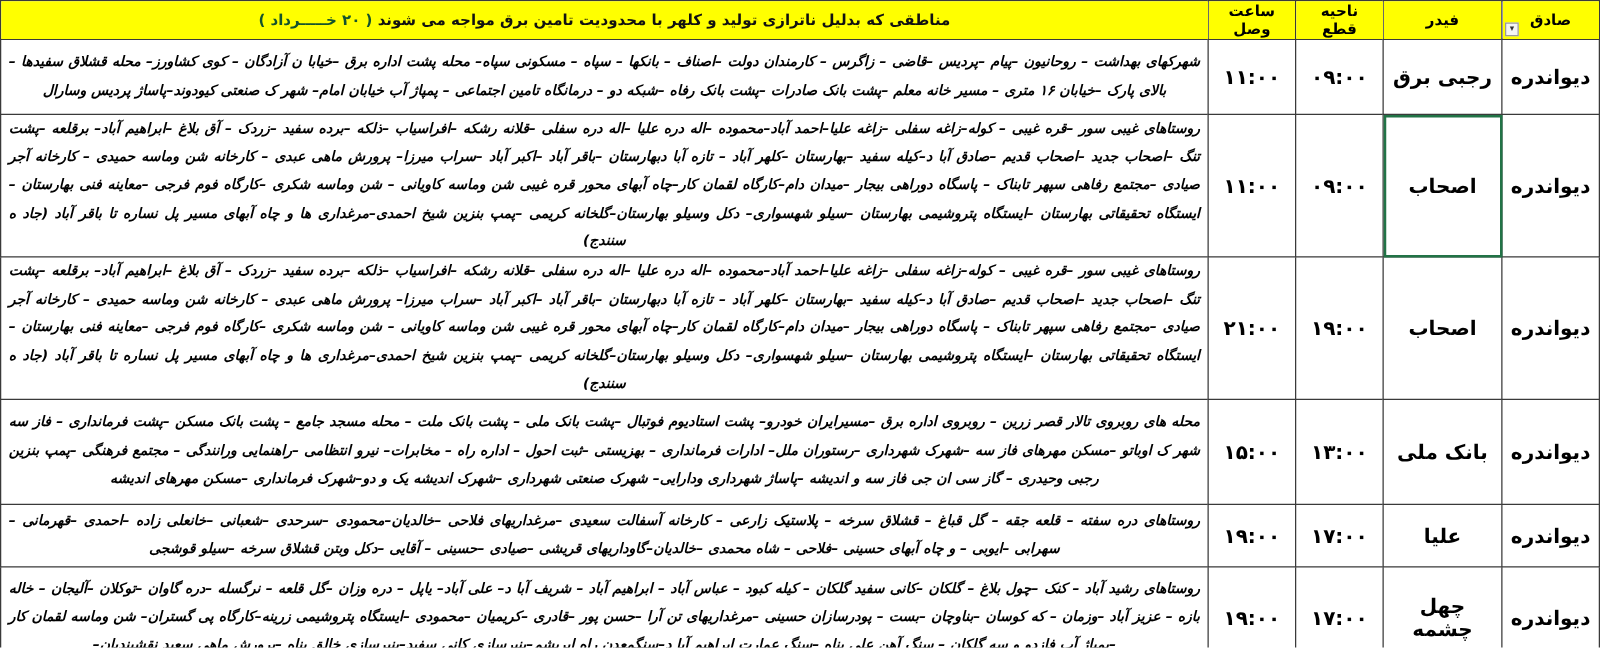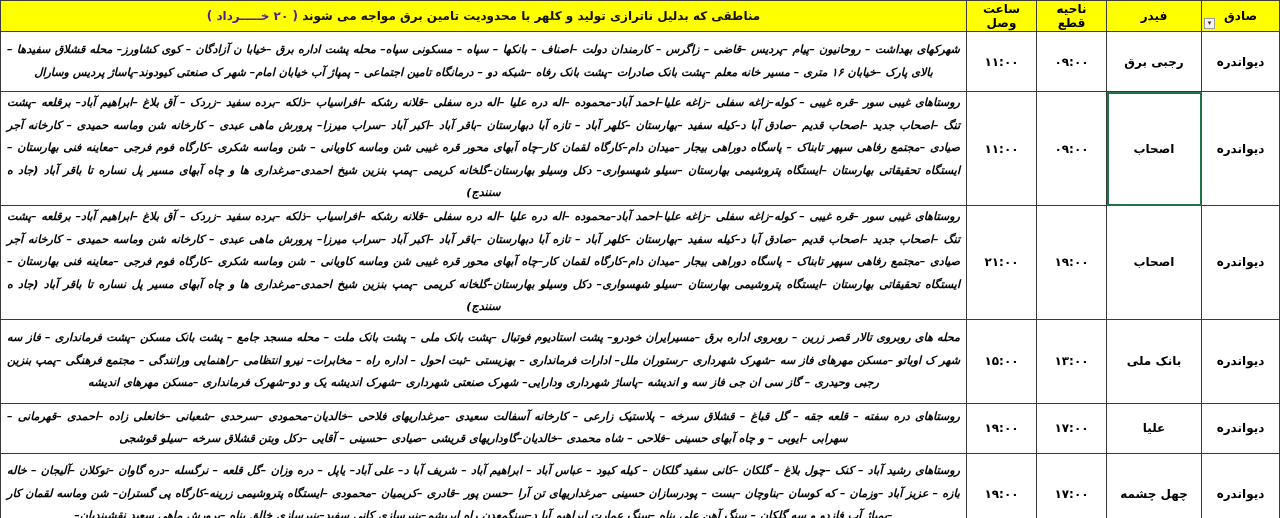--- a/index.html
+++ b/index.html
@@ -19,27 +19,27 @@
       overflow: hidden;
     }
     thead th {
       background: #ffff00;
       height: 30px;
       font-size: 12px;
       text-align: center;
       position: relative;
     }
     thead th.title { color: #111; }
-    thead th .title-date { color: #4c1d95; }
+    thead th .title-date { color: #14532d; }
     col.c-region { width: 78px; }
     col.c-feeder { width: 95px; }
     col.c-cut { width: 70px; }
     col.c-connect { width: 70px; }
     col.c-areas { width: auto; }
-    td.center { text-align: center; font-size: 12px; }
+    td.center { text-align: center; font-size: 16px; }
     td.areas {
       font-size: 11.2px;
       line-height: 22.5px;
       text-align: justify;
       text-align-last: center;
       padding: 2px 6px;
       font-style: italic;
     }
     tr.r1 { height: 60px; }
     tr.r2 { height: 114px; }

